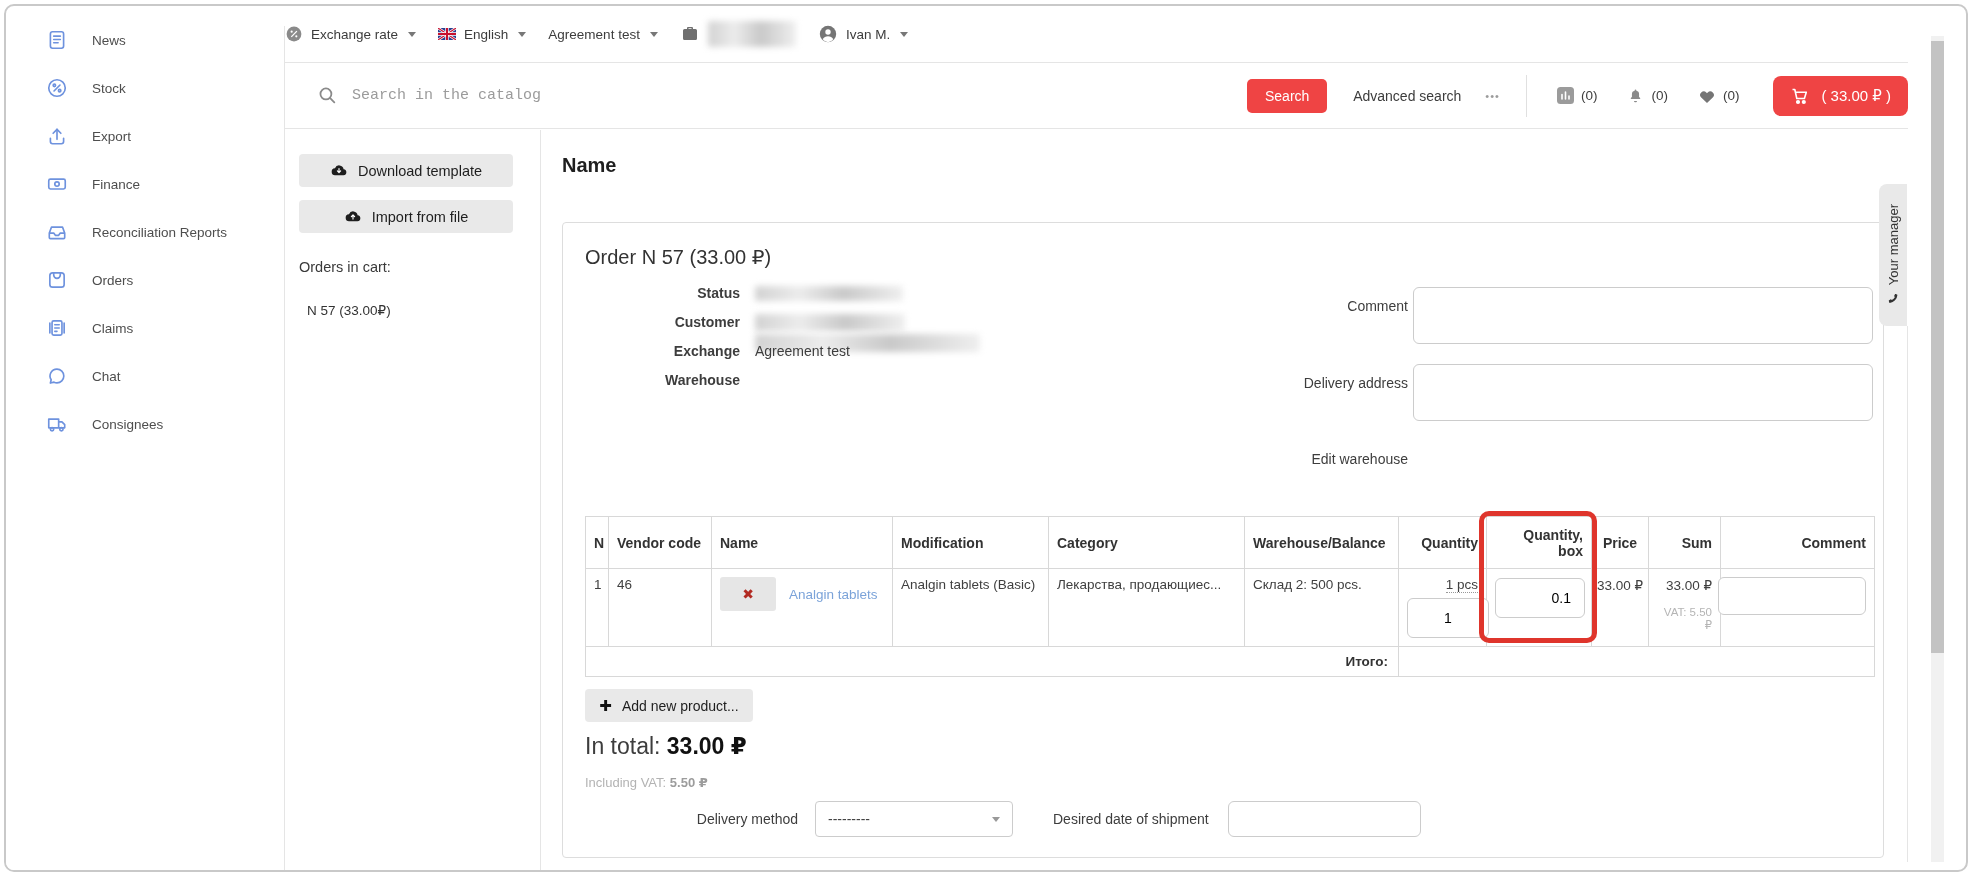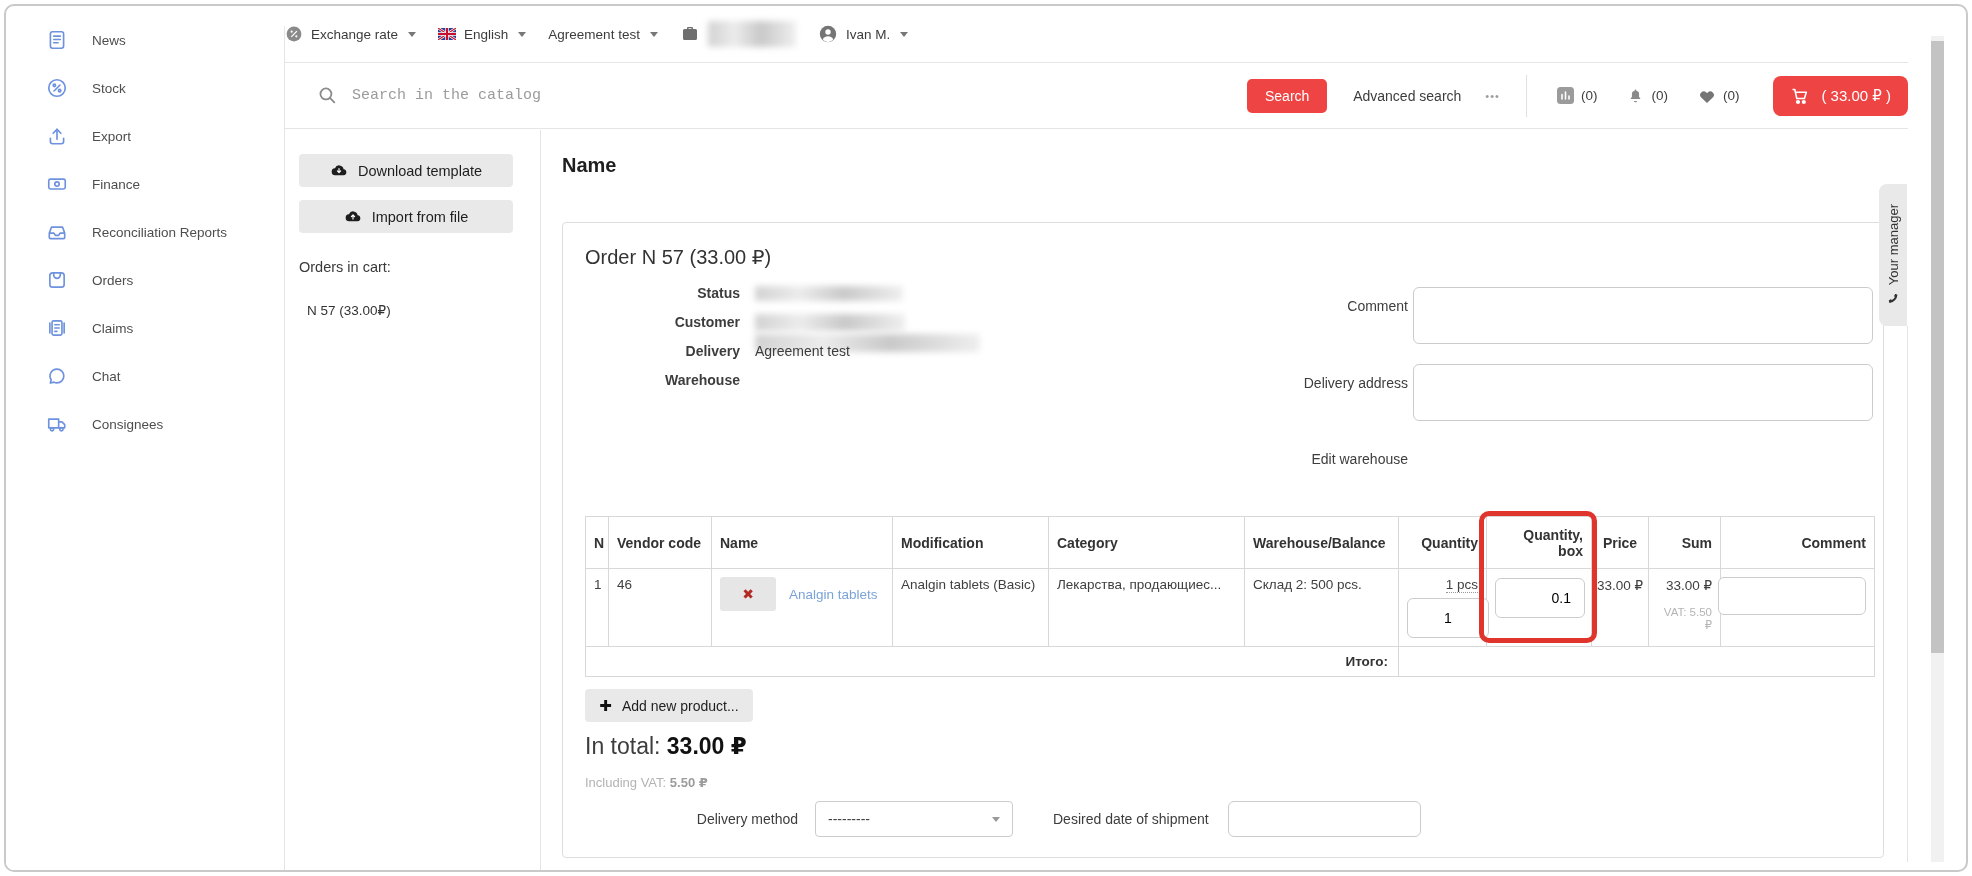--- a/index.html
+++ b/index.html
@@ -363,21 +363,21 @@
           </div>
         </div>
         <div class="field-row">
           <div class="field-label">Customer</div>
           <div class="field-value">
             <div class="blur cust-blur1"></div>
             <div class="blur cust-blur2"></div>
           </div>
         </div>
         <div class="field-row">
-          <div class="field-label">Delivery</div>
+          <div class="field-label">Exchange</div>
           <div class="field-value">Agreement test</div>
         </div>
         <div class="field-row">
           <div class="field-label">Warehouse</div>
           <div class="field-value"></div>
         </div>
       </div>
 
       <div class="panel-label" style="top:75px;">Comment</div>
       <textarea class="ta" style="top: 64px;"></textarea>

